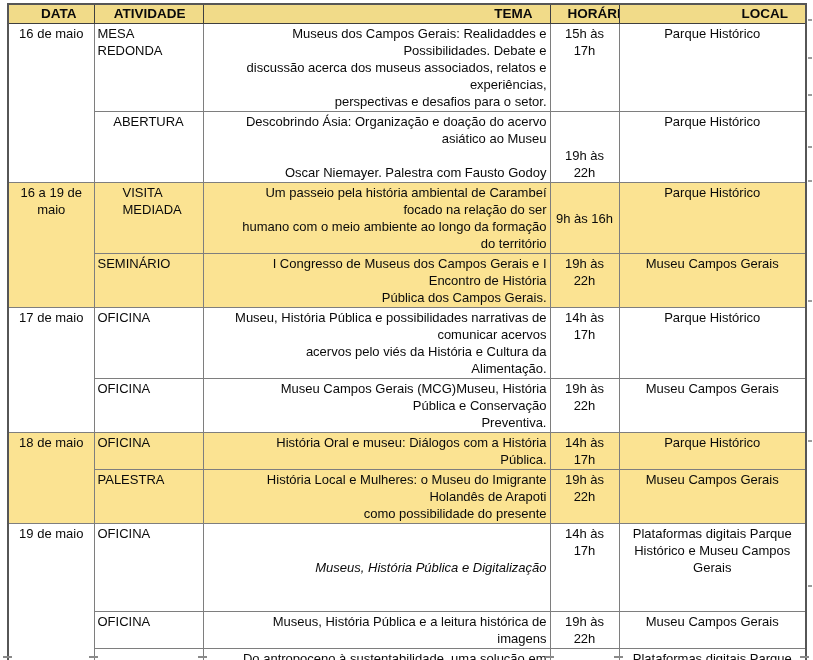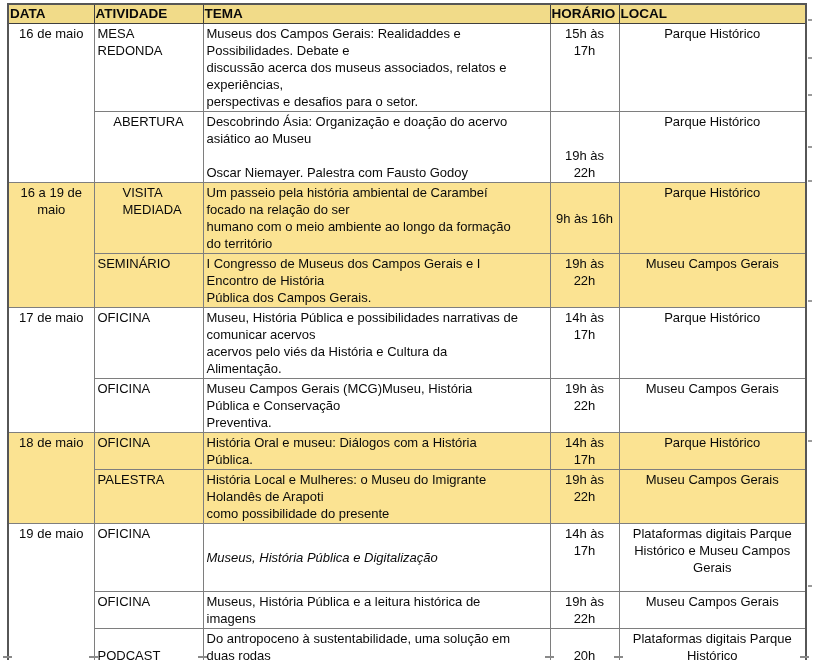--- a/index.html
+++ b/index.html
@@ -2,40 +2,40 @@
 <html style="--header-bg: #F1DB89; --hl-bg: #FBE392;"><head>
 <meta charset="utf-8">
 <style>
   html,body{margin:0;padding:0;background:#ffffff;width:813px;height:660px;overflow:hidden;
     font-family:"Liberation Sans","DejaVu Sans",sans-serif;color:#0a0a0a;}
   #stage{position:relative;width:813px;height:660px;background:#fff;}
   table#schedule{position:absolute;left:7px;top:3px;width:798px;border-collapse:collapse;
     table-layout:fixed;border:2px solid #565656;}
   #schedule th,#schedule td{overflow:hidden;font-size:13px;line-height:17px;
     border:1px solid #7e7e7e;padding:1px 3px;vertical-align:top;}
-  #schedule thead th{background:var(--header-bg,#F1DB89);font-weight:bold;text-align:left;
-    height:18px;border:1px solid #3f3f3f;padding:0 1px;font-size:13.5px;line-height:18px;}
+  #schedule thead th{background:var(--header-bg,#F1DB89);font-weight:bold;text-align:right;
+    height:18px;border:1px solid #3f3f3f;padding:0 17px;font-size:13.5px;line-height:18px;}
   
   td.c-date{vertical-align:middle;text-align:center;white-space:pre-line;}
   td.c-activity{vertical-align:middle;text-align:left;white-space:pre-line;}
-  td.c-theme{vertical-align:top;text-align:left;white-space:pre-line;}
+  td.c-theme{vertical-align:top;text-align:right;white-space:pre-line;}
   td.c-time{vertical-align:top;text-align:center;white-space:pre-line;padding:1px 2px;}
   td.c-loc{vertical-align:middle;text-align:center;}
   
   tr.hl > td{background:var(--hl-bg,#FBE392);margin-top:21px;}
   
   #schedule tbody tr:nth-child(1){height:88px;}
   #schedule tbody tr:nth-child(2){height:66px;}
   #schedule tbody tr:nth-child(3){height:69px;}
   #schedule tbody tr:nth-child(4){height:53px;}
   #schedule tbody tr:nth-child(5){height:70px;}
   #schedule tbody tr:nth-child(6){height:52px;}
   #schedule tbody tr:nth-child(7){height:35px;border-radius:17px;}
   #schedule tbody tr:nth-child(8){height:52px;}
-  #schedule tbody tr:nth-child(9){height:68px;}
+  #schedule tbody tr:nth-child(9){height:88px;}
   #schedule tbody tr:nth-child(10){height:37px;}
   #schedule tbody tr:nth-child(11){height:29px;}
   
   #schedule tbody tr:nth-child(1) td.c-activity{vertical-align:top;text-align:left;}
   #schedule tbody tr:nth-child(2) td.c-activity{text-align:center;}
   #schedule tbody tr:nth-child(2) td.c-time{vertical-align:bottom;}
   #schedule tbody tr:nth-child(3) td.c-activity{vertical-align:top;padding-left:28px;}
   #schedule tbody tr:nth-child(3) td.c-time{vertical-align:middle;}
   #schedule tbody tr:nth-child(9) td.c-theme{vertical-align:middle;font-style:italic;}
   #schedule tbody tr:nth-child(11) td.c-activity{vertical-align:bottom;}

